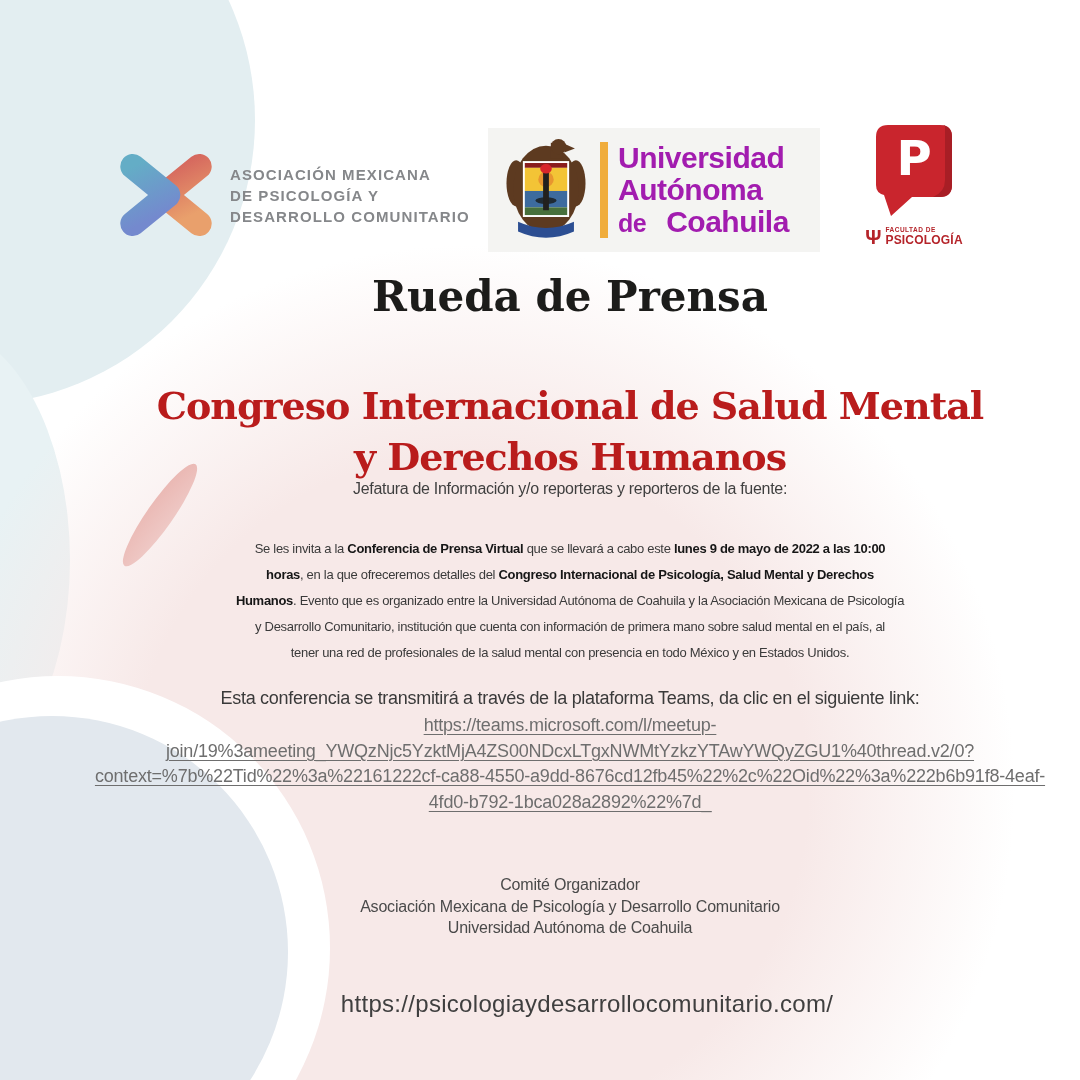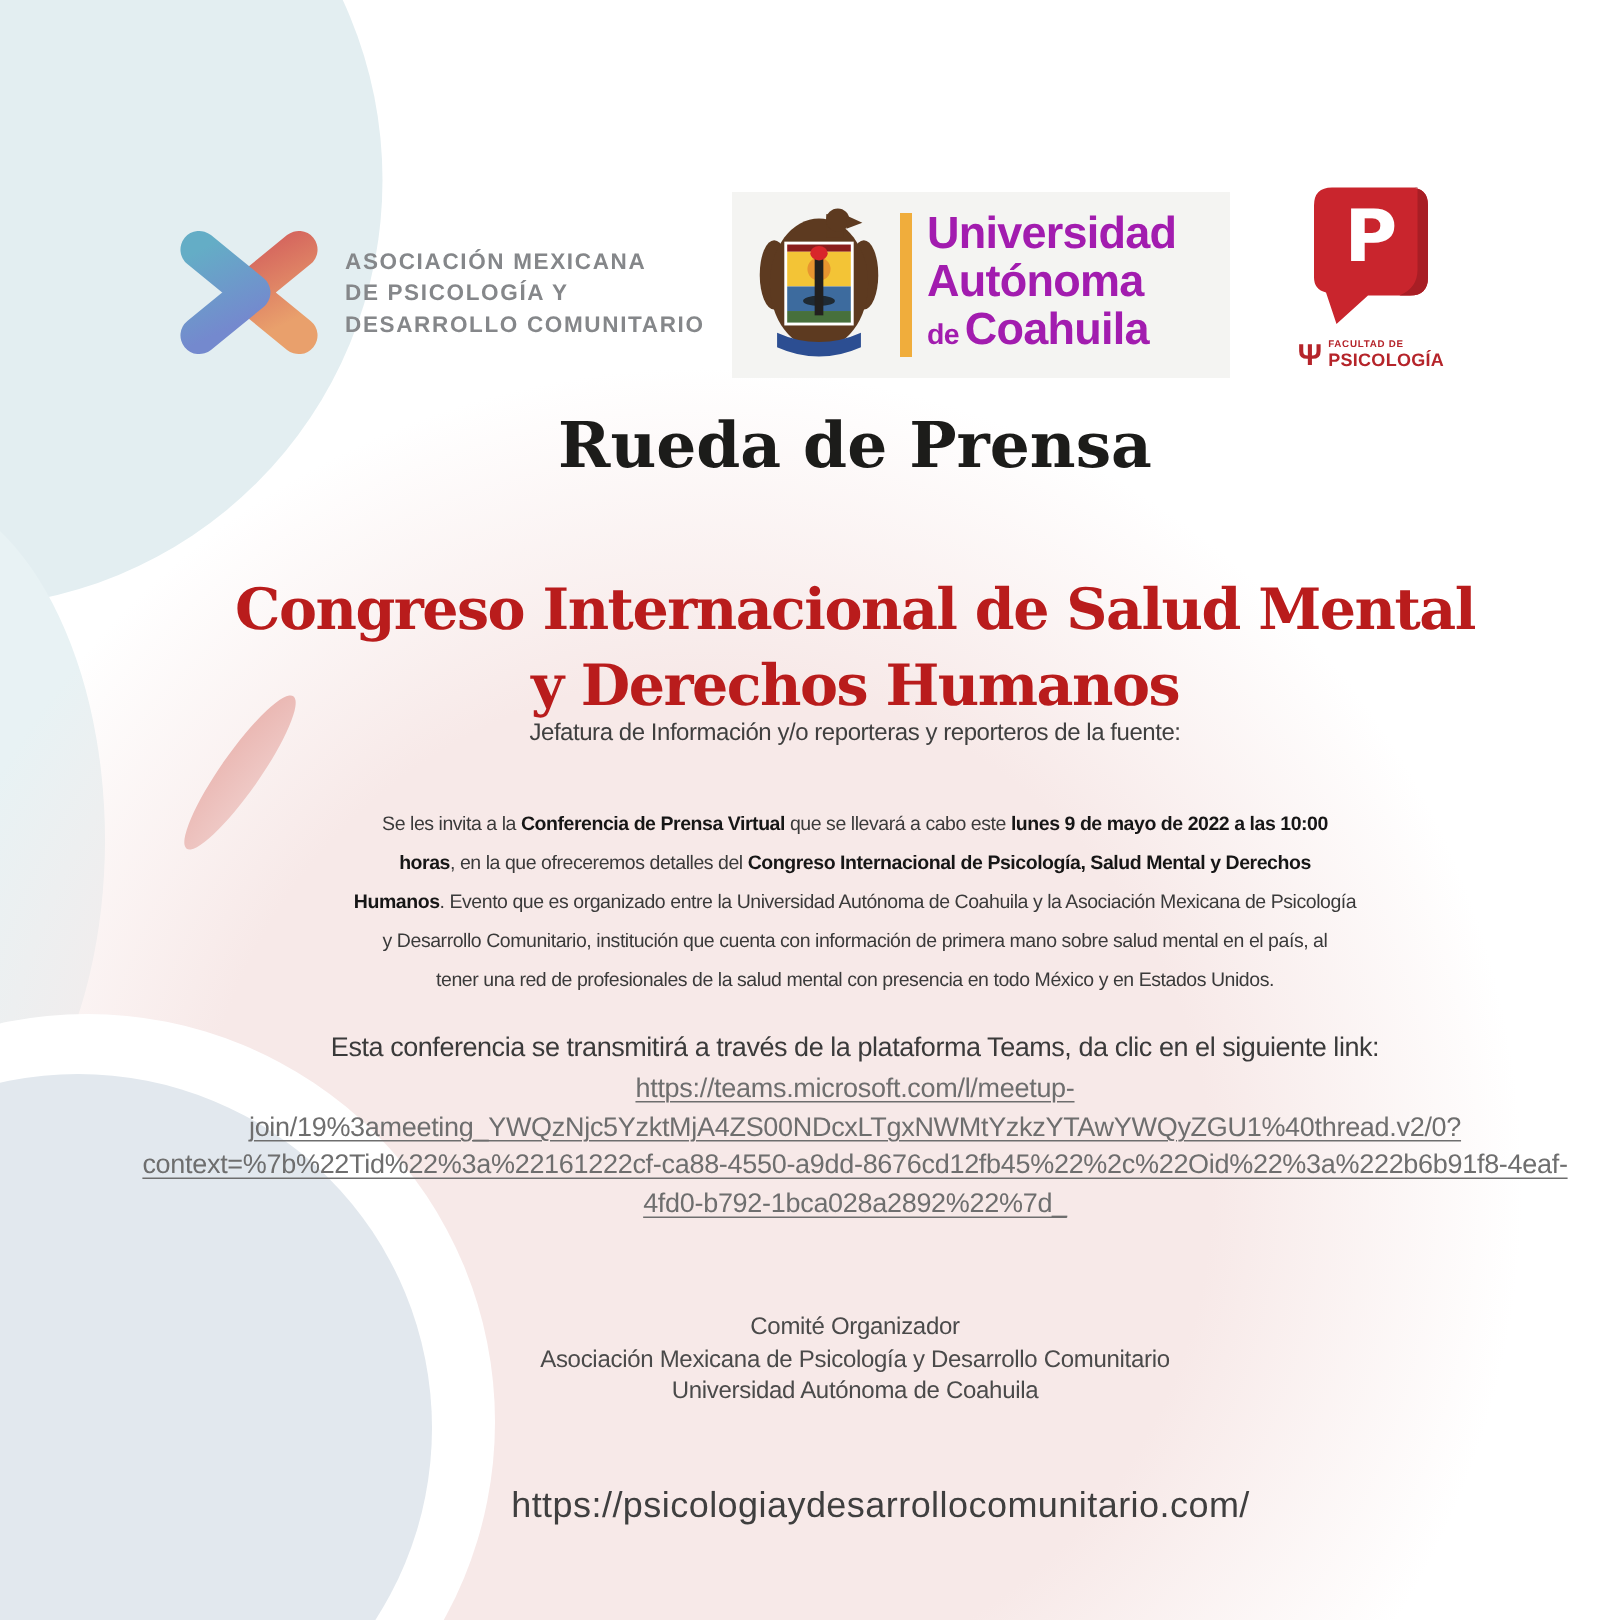--- a/index.html
+++ b/index.html
@@ -33,21 +33,21 @@
   .ampdc-text{font-size:15px;font-weight:700;letter-spacing:1.1px;color:#85878a;
               line-height:21px;text-align:left;}
 
   
   .uadec{position:absolute;left:488px;top:128px;width:332px;height:124px;background:#f4f4f2;
          display:flex;align-items:center;z-index:2;}
   .uadec .crest{width:88px;height:106px;margin-left:14px;flex:none;}
   .uadec .bar{width:8px;height:96px;background:#f0ad3c;margin:0 10px 0 10px;flex:none;}
   .uadec-text{text-align:left;color:#a21caf;font-weight:700;font-size:30px;line-height:32px;
               letter-spacing:-0.5px;}
-  .uadec-text .de{font-size:19px;font-weight:700;margin-right:4px;}
+  .uadec-text .de{font-size:25px;font-weight:700;margin-right:20px;}
 
   
   .fpsico{position:absolute;left:866px;top:124px;width:96px;text-align:center;z-index:2;}
   .p-bubble{position:relative;width:78px;height:92px;margin:0 auto;}
   .p-bubble svg{position:absolute;left:0;top:0;width:78px;height:92px;}
   .p-letter{position:absolute;left:0;top:6px;width:78px;text-align:center;
             font-family:"DejaVu Sans",sans-serif;font-weight:800;font-size:48px;color:#ffffff;}
   .fp-caption{margin-top:10px;display:flex;justify-content:center;align-items:center;gap:4px;color:#b5242a;}
   .psi{font-size:20px;font-weight:700;line-height:20px;}
   .fp-lines{display:flex;flex-direction:column;text-align:left;}

